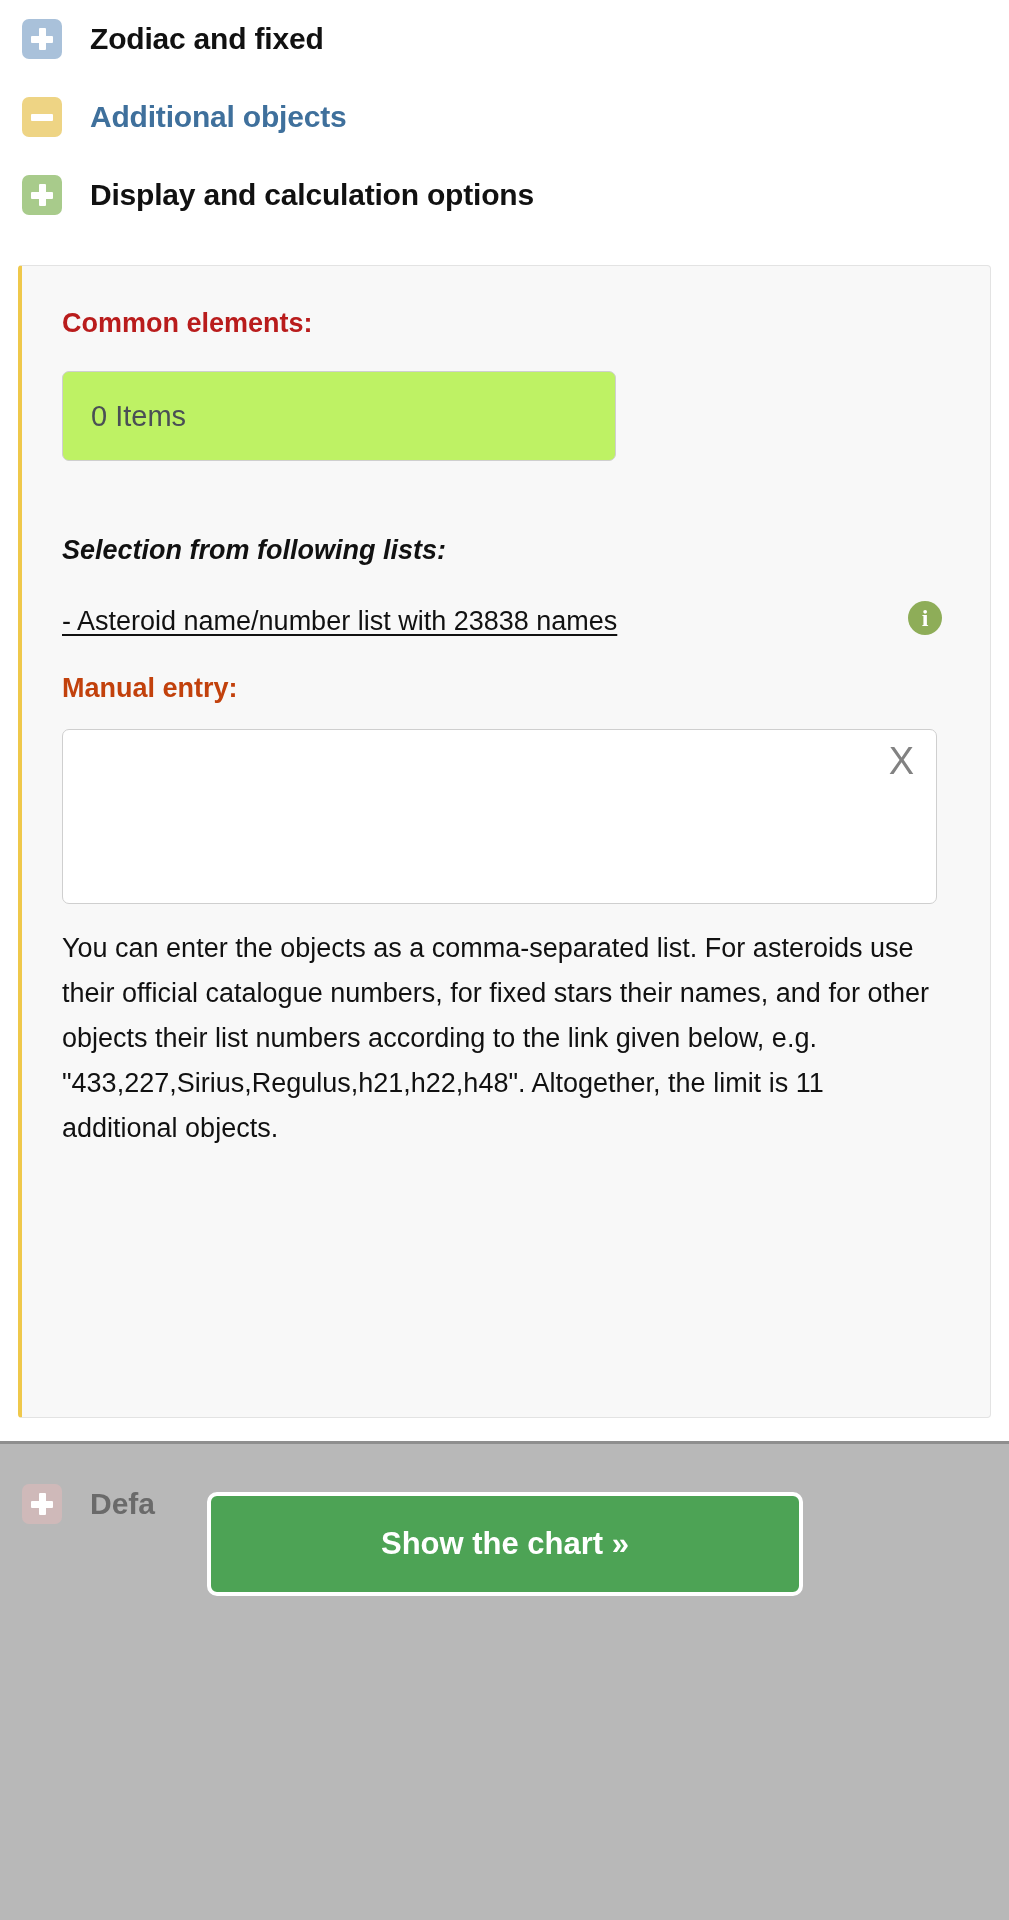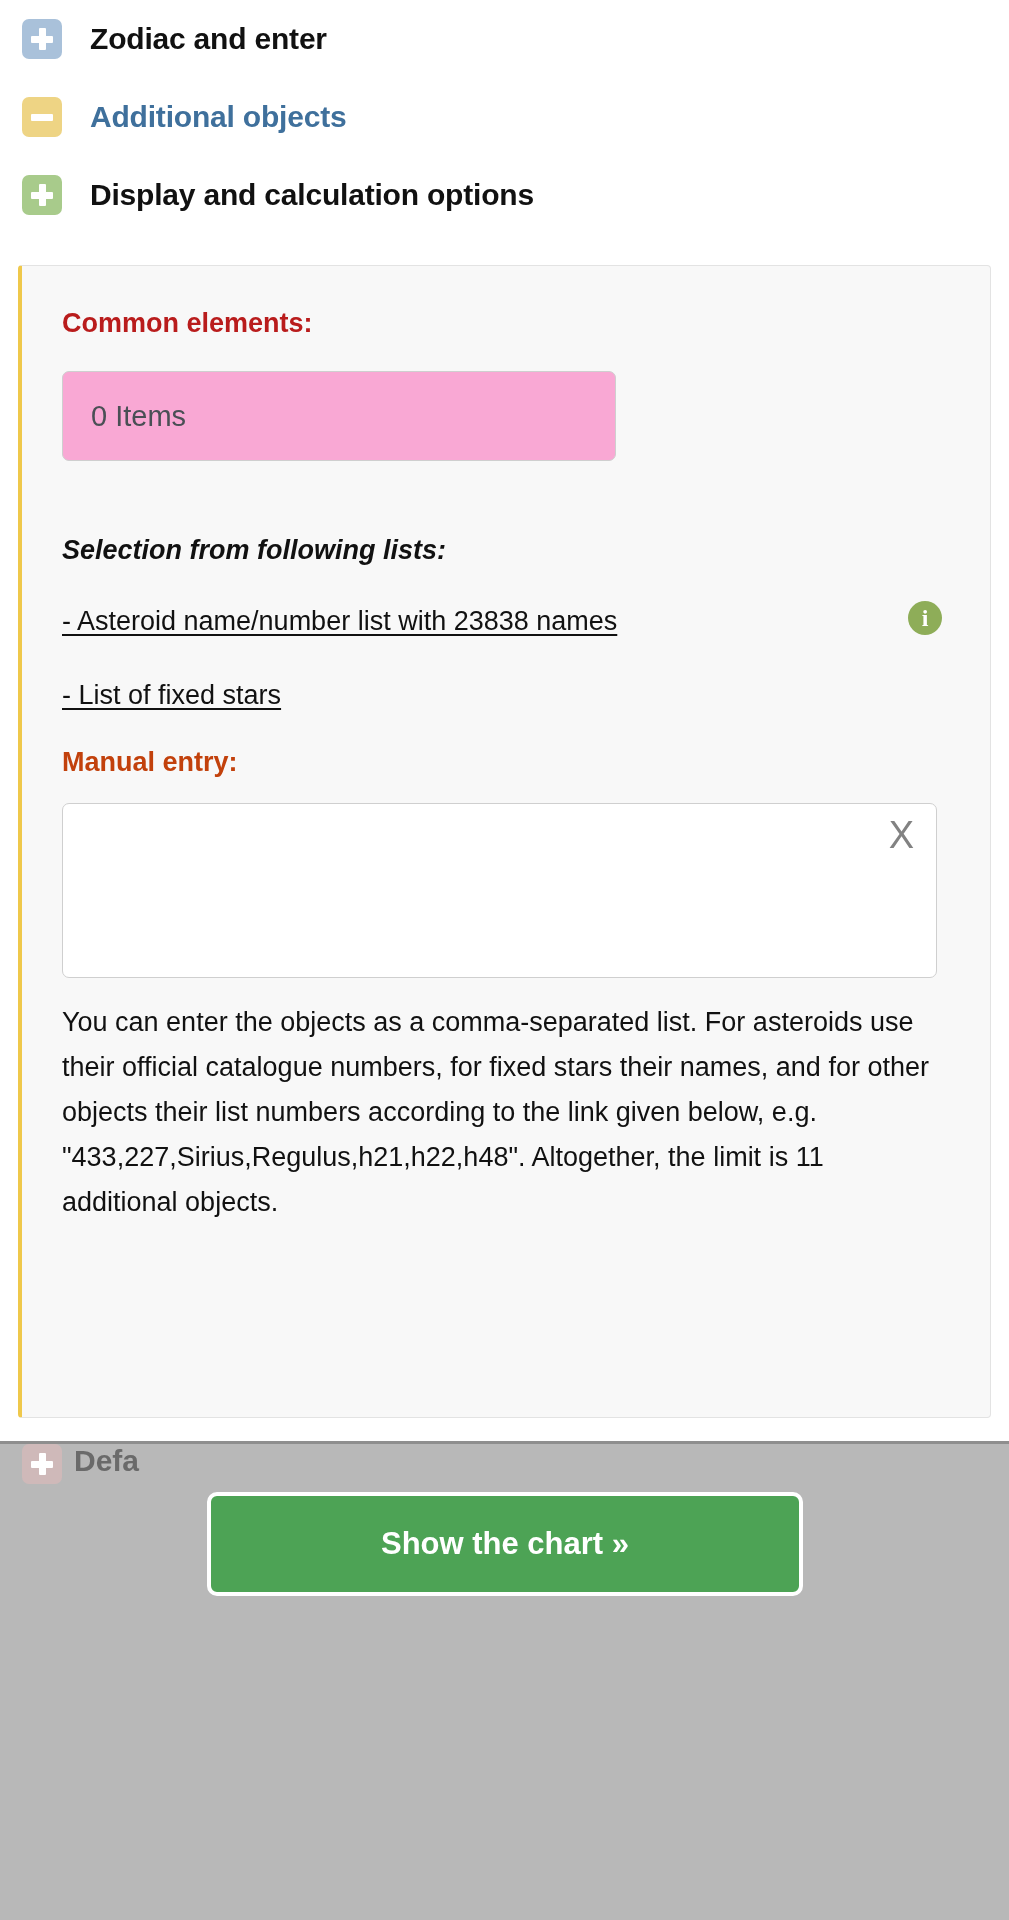--- a/index.html
+++ b/index.html
@@ -85,21 +85,21 @@
     font-size: 27px;
     font-weight: bold;
     color: #b91c1c;
     margin: 0;
   }
 
   .items-select {
     margin-top: 32px;
     width: 554px;
     height: 90px;
-    background: #f9a8d4;
+    background: #bef264;
     border: 1px solid #cfcfcf;
     border-radius: 7px;
     display: flex;
     align-items: center;
     padding-left: 28px;
     font-size: 29px;
     color: #4a4f55;
   }
 
   .sub-label {
@@ -189,21 +189,22 @@
     position: absolute;
     left: 0;
     top: 1441px;
     width: 1009px;
     height: 479px;
     background: #b8b8b8;
     border-top: 3px solid #8e8e8e;
   }
   .bottom-row {
     display: flex;
-    gap: 12px;
+    align-items: center;
+    gap: 28px;
     padding-left: 22px;
     height: 120px;
     margin-top: 0;
   }
   .bottom-title {
     font-size: 30px;
     font-weight: bold;
     color: #6a6a6a;
     white-space: nowrap;
   }
@@ -228,21 +229,21 @@
 </head>
 <body>
 
 <div id="page">
 
   <div class="section-row">
     <div class="toggle-box tb-blue">
       <span class="bar-h"></span>
       <span class="bar-v"></span>
     </div>
-    <div class="section-title">Zodiac and enter</div>
+    <div class="section-title">Zodiac and fixed</div>
   </div>
 
   <div class="section-row">
     <div class="toggle-box tb-yellow">
       <span class="bar-h"></span>
     </div>
     <div class="section-title link-blue">Additional objects</div>
   </div>
 
   <div class="section-row">
@@ -263,21 +264,20 @@
 
     <div class="sub-label">Selection from following lists:</div>
 
     <div class="link-list">
 
       <a class="link-line with-icon" href="#">
         <span class="ltext">- Asteroid name/number list with 23838 names</span>
         <span class="info-icon">i</span>
       </a>
 
-      <a class="link-line" href="#">- List of fixed stars</a>
 
     </div>
 
     <div class="manual-label">Manual entry:</div>
 
     <div class="entry-box">
       <span class="clear-x">X</span>
     </div>
 
     <div class="help-text">You can enter the objects as a comma-separated list. For asteroids use their official catalogue numbers, for fixed stars their names, and for other objects their list numbers according to the link given below, e.g. "433,227,Sirius,Regulus,h21,h22,h48". Altogether, the limit is 11 additional objects.</div>

